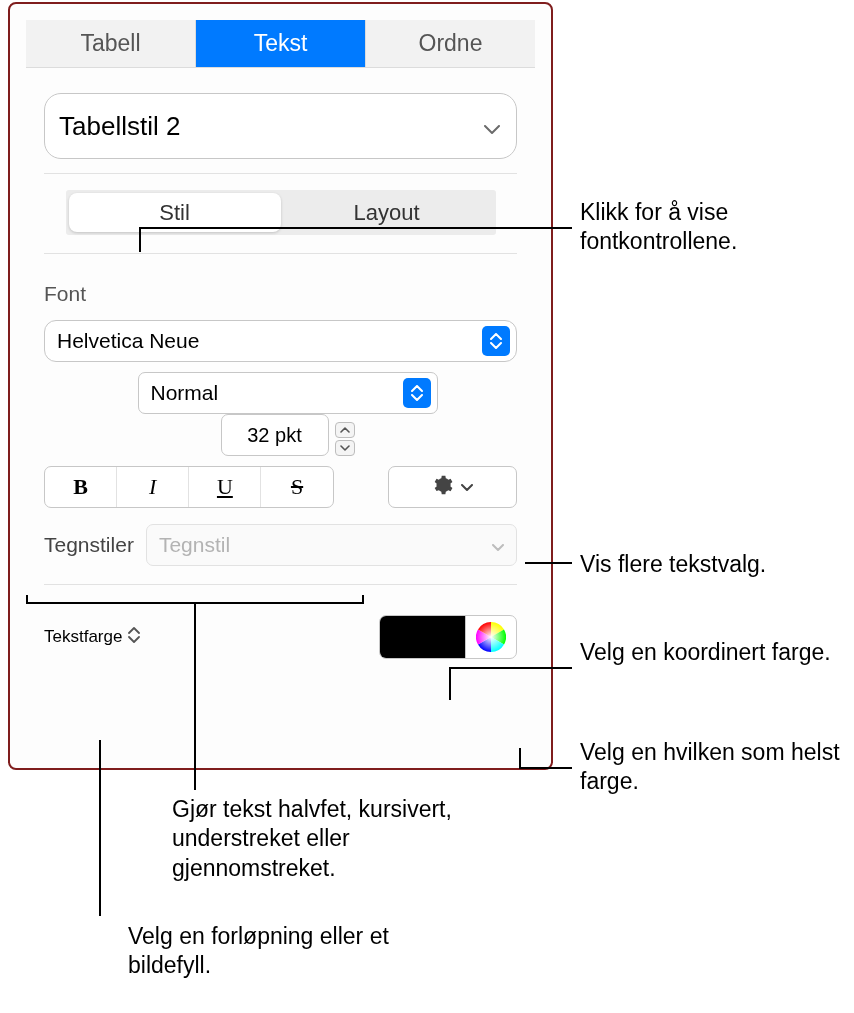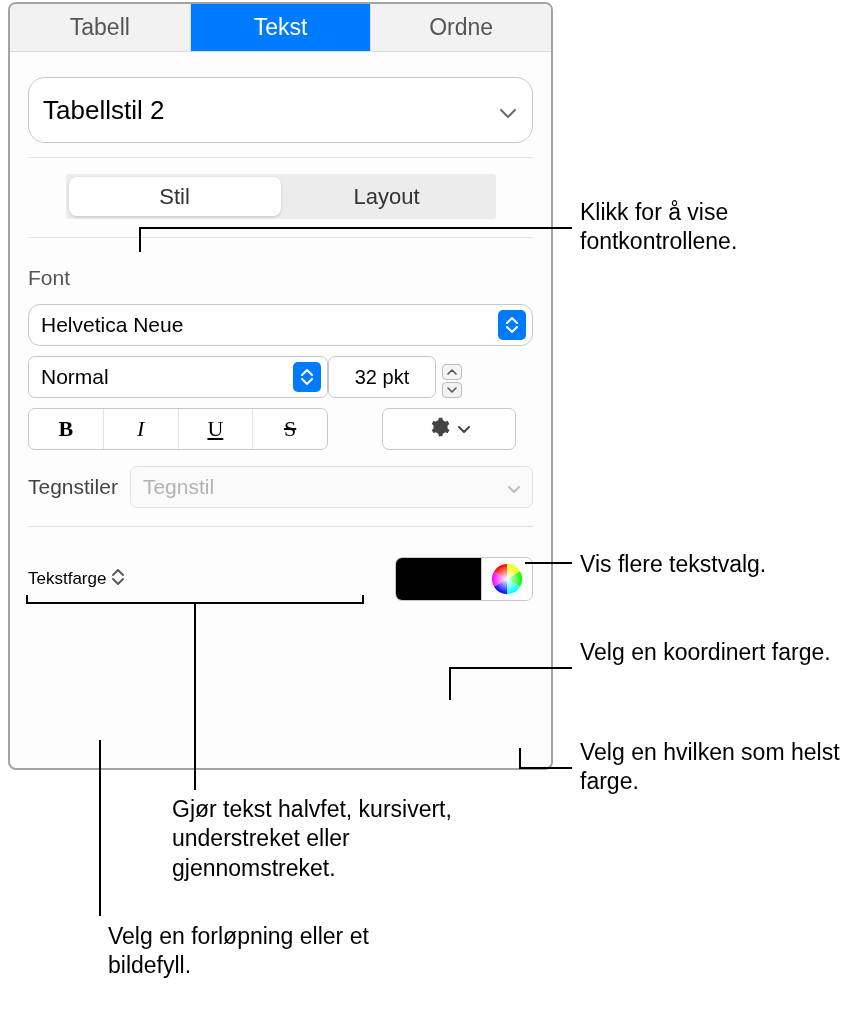--- a/index.html
+++ b/index.html
@@ -10,24 +10,24 @@
     height: 1013px;
     position: relative;
     color: #000;
   }
   .panel {
     position: absolute;
     left: 8px;
     top: 2px;
     width: 545px;
     height: 768px;
-    border: 2px solid #a3a3a3;
+    border: 2px solid #7f1d1d;
     border-radius: 8px;
     background: #fdfdfd;
-    padding: 0;
+    padding: 16px;
     overflow: hidden;
   }
   .tabs-row {
     display: flex;
     height: 48px;
     align-items: stretch;
     border-bottom: 1px solid #dcdcdc;
   }
   .tab {
     flex: 1;
@@ -122,23 +122,24 @@
     border-radius: 5px;
     display: flex;
     flex-direction: column;
     align-items: center;
     justify-content: center;
     gap: 2px;
     padding: 2px 0;
   }
   .blue-stepper-btn svg { display:block; }
   .row2 {
-    margin: 10px 18px 0 18px;
-    display: flex;
-    align-items: center;
+    margin: 10px 18px 0 32px;
+    display: flex;
+    align-items: center;
+    flex-direction: column;
   }
   .row2 .popup.style-w { width: 300px; }
   .size-group {
     display: flex;
     align-items: flex-end;
     gap: 6px;
   }
   .size-field {
     height: 42px;
     width: 108px;
@@ -419,21 +420,21 @@
 
 <svg class="callout-line" style="left:25px; top:593px; width:340px; height:20px" viewBox="0 0 340 20">
   <path d="M2 2 L2 10 L338 10 L338 2 M170 10 L170 20"></path>
 </svg>
 
 <div class="callout-text" style="left:580px; top:198px; width:260px">Klikk for å vise fontkontrollene.</div>
 <div class="callout-text" style="left:580px; top:550px; width:260px">Vis flere tekstvalg.</div>
 <div class="callout-text" style="left:580px; top:638px; width:260px">Velg en koordinert farge.</div>
 <div class="callout-text" style="left:580px; top:738px; width:260px">Velg en hvilken som helst farge.</div>
 <div class="callout-text" style="left:172px; top:795px; width:330px">Gjør tekst halvfet, kursivert, understreket eller gjennomstreket.</div>
-<div class="callout-text" style="left:108px; top:922px; width:300px">Velg en forløpning eller et bildefyll.</div>
+<div class="callout-text" style="left:128px; top:922px; width:300px">Velg en forløpning eller et bildefyll.</div>
 
 <svg class="callout-line" style="left:0;top:0;width:854px;height:1013px;pointer-events:none" viewBox="0 0 854 1013">
 
   <path d="M572 228 L140 228 L140 252"></path>
 
   <path d="M572 563 L525 563"></path>
 
   <path d="M572 668 L450 668 L450 700"></path>
 
   <path d="M572 768 L520 768 L520 748"></path>

